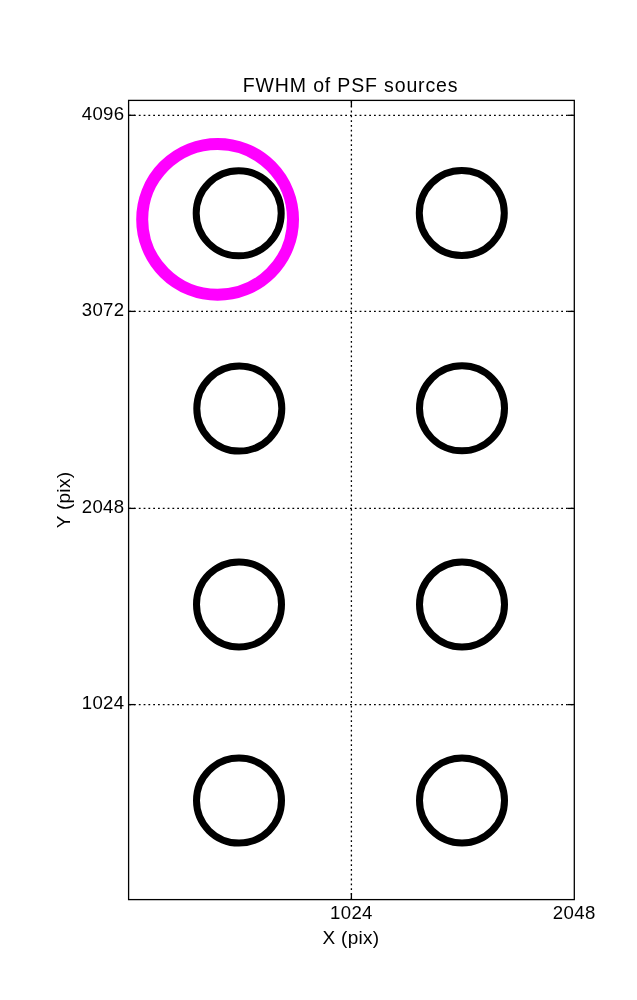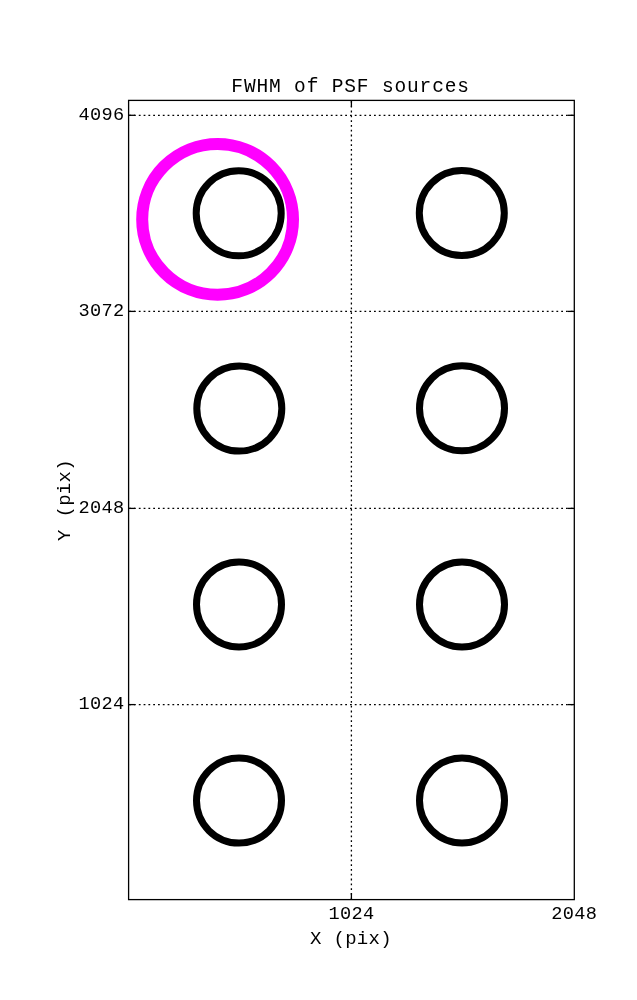--- a/index.html
+++ b/index.html
@@ -1,16 +1,16 @@
 <!DOCTYPE html>
 <html><head>
 <meta charset="utf-8">
 <style>
   html,body{margin:0;padding:0;background:#ffffff;}
-  .fig{position:relative;width:637px;height:1000px;background:#ffffff;font-family:Liberation Mono, monospace;}
+  .fig{position:relative;width:637px;height:1000px;background:#ffffff;font-family:Liberation Sans, sans-serif;}
   svg{position:absolute;left:0;top:0;}
   text{fill:#000000;}
 </style>
 </head>
 <body>
 
 <div class="fig">
 <svg width="637" height="1000" viewBox="0 0 637 1000">
 
   <rect x="0" y="0" width="637" height="1000" fill="#ffffff"></rect>

